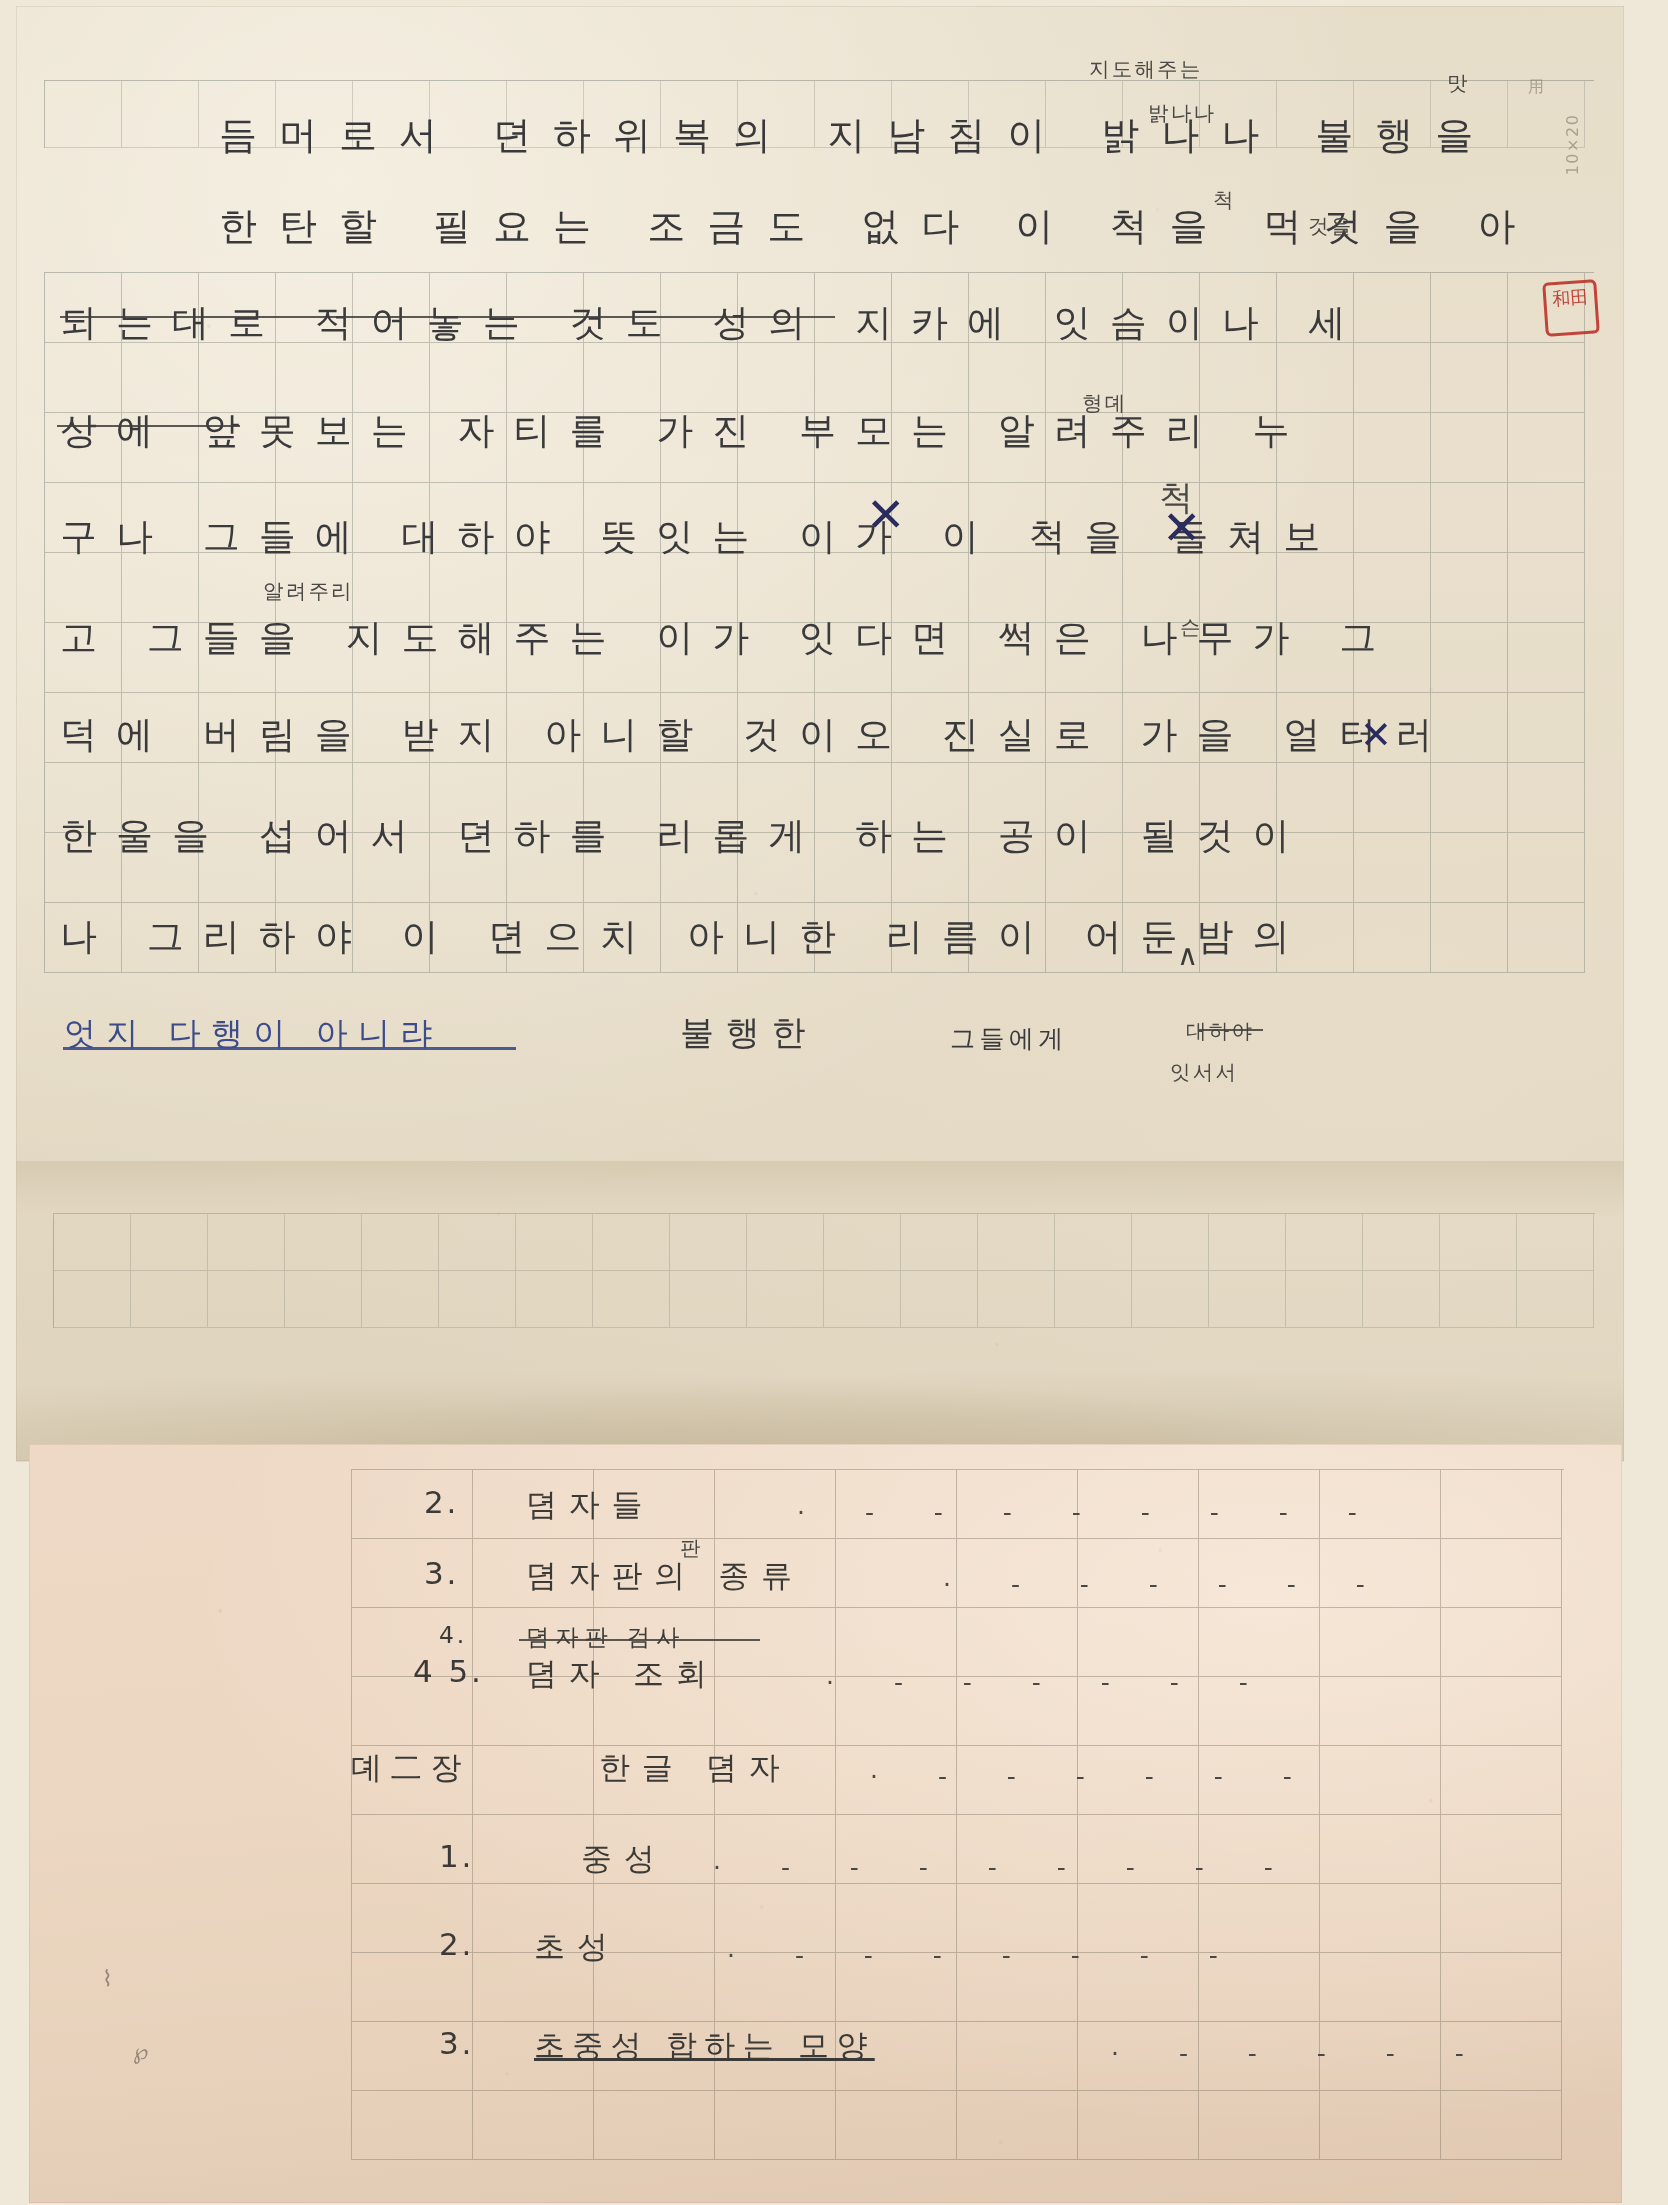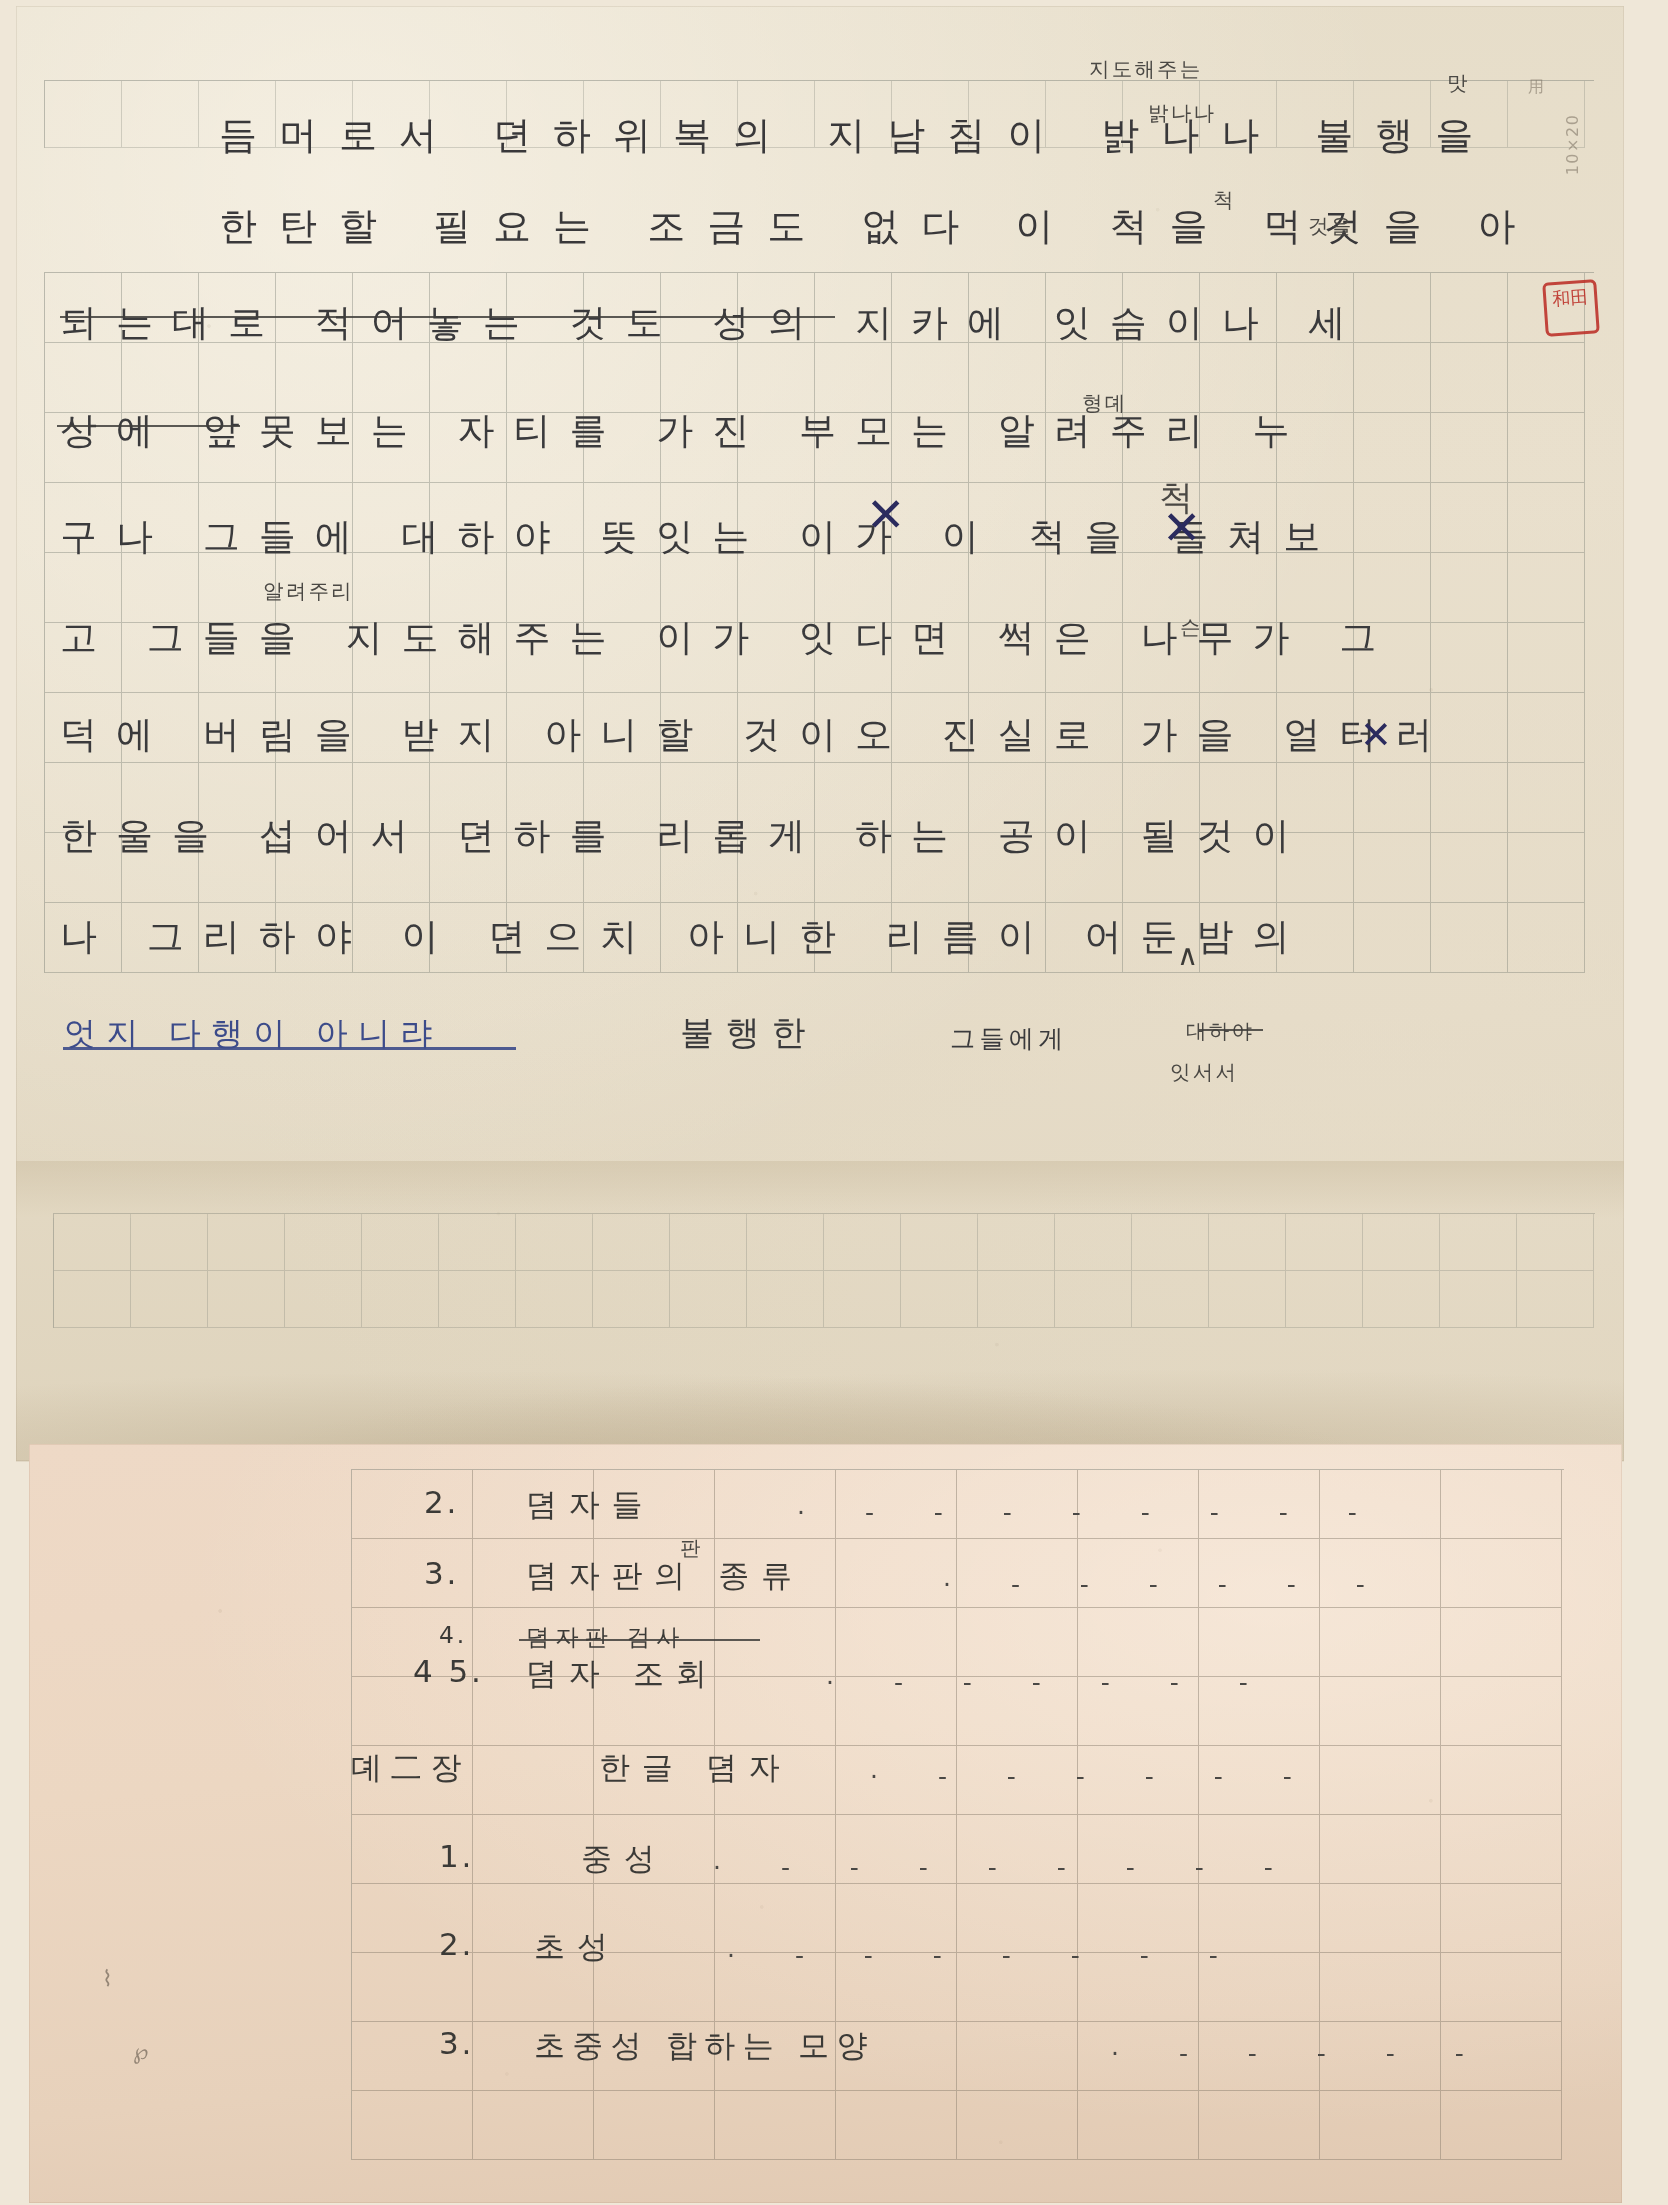--- a/index.html
+++ b/index.html
@@ -705,20 +705,20 @@
 
   <div class="lower-line num" style="left:439px; top:1838px;">1.</div>
   <div class="lower-line ttl" style="left:534px; top:1838px;margin-left:47px;">중성</div>
   <div class="lower-line dots" style="left:713px; top:1853px;">· - - - - - - - -</div>
 
   <div class="lower-line num" style="left:439px; top:1926px;">2.</div>
   <div class="lower-line ttl" style="left:534px; top:1926px;">초성</div>
   <div class="lower-line dots" style="left:727px; top:1941px;">· - - - - - - -</div>
 
   <div class="lower-line num" style="left:439px; top:2025px;">3.</div>
-  <div class="lower-line ttl" style="left:534px; top:2025px; letter-spacing:7.3px;">초중성 합하는 모양</div>
+  <div class="lower-line ttl" style="left:534px; top:2025px; letter-spacing:7.3px;text-decoration:underline;">초중성 합하는 모양</div>
   <div class="lower-line dots" style="left:1111px; top:2039px;">· - - - - -</div>
 
   <div class="doodle" style="left:102px; top:1966px;">⌇</div>
   <div class="doodle" style="left:133px; top:2039px;">℘</div>
 
 </div>
 
 
 </body></html>

